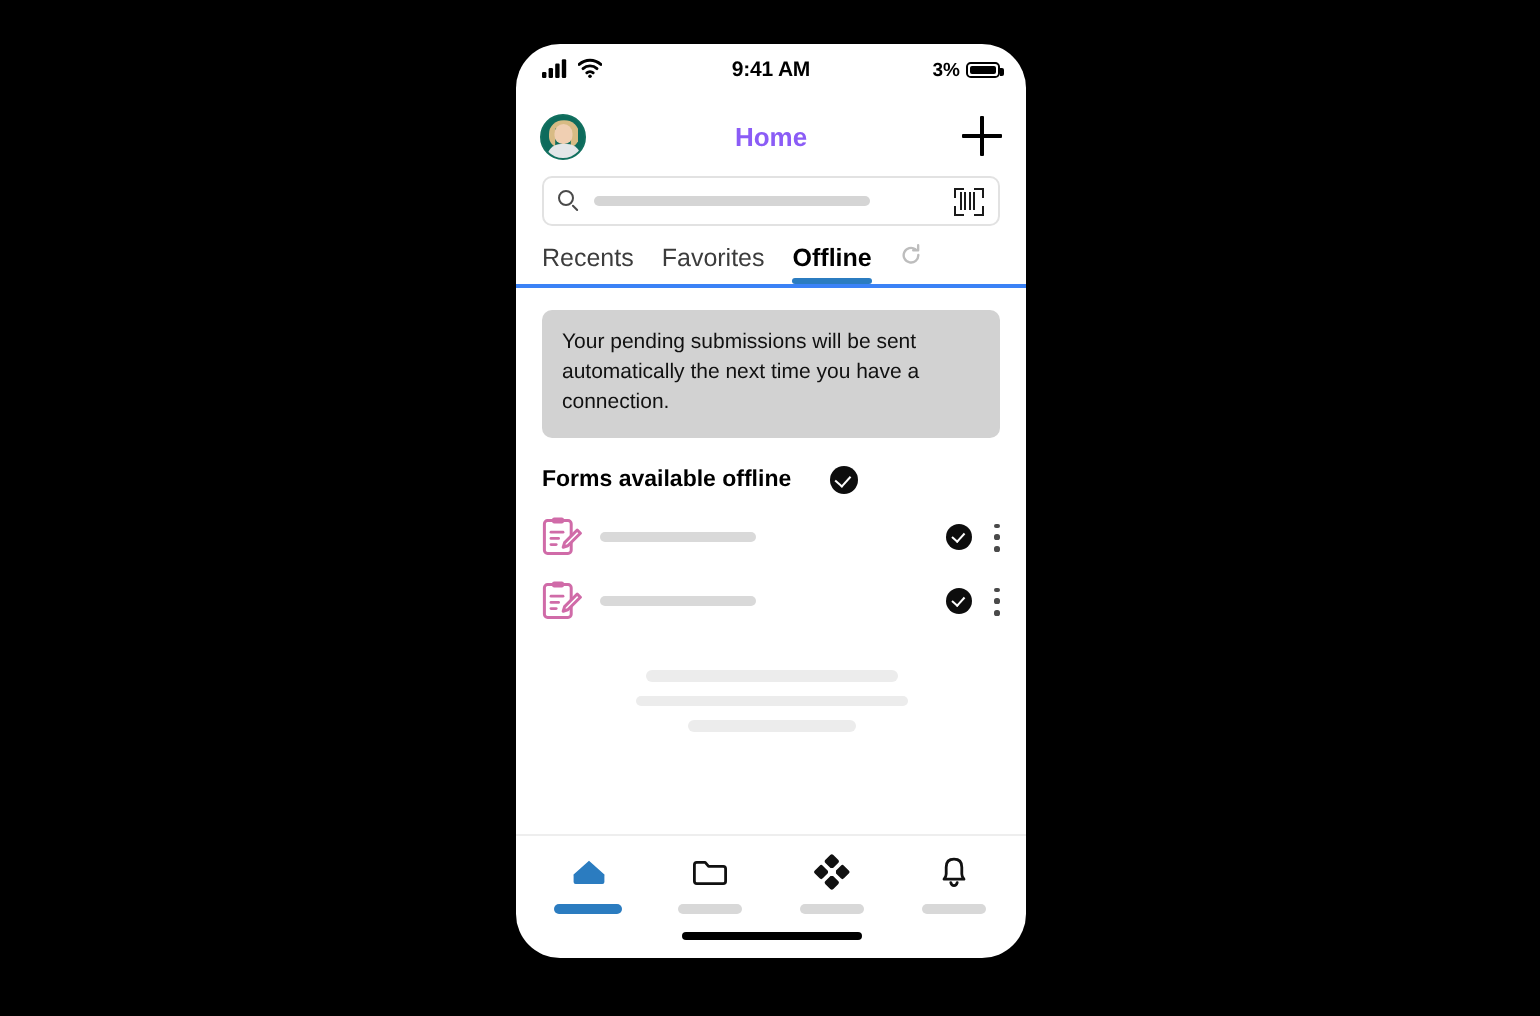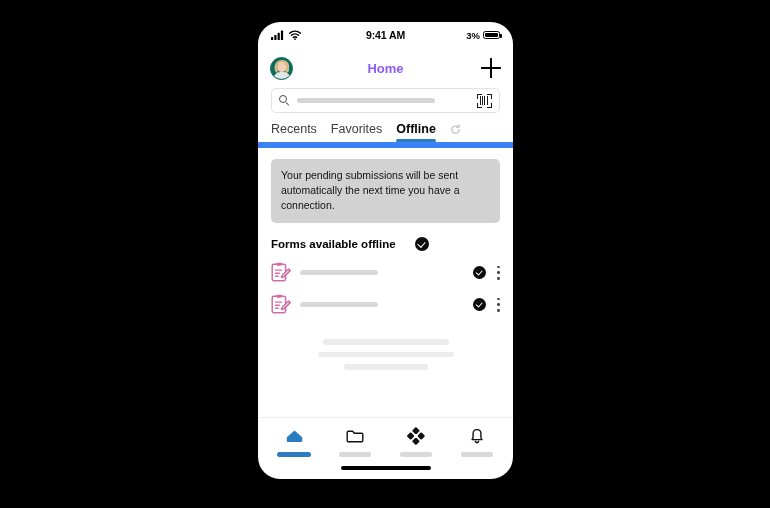--- a/index.html
+++ b/index.html
@@ -241,24 +241,24 @@
     position: absolute;
     left: 3.2px; top: 2.6px;
     width: 8.6px; height: 8.8px;
     background: repeating-linear-gradient(to right,
       #1a1a1a 0 1px, transparent 1px 2.2px);
   }
 
   
   .tabs {
     display: flex;
-    align-items: center;
+    align-items: flex-start;
     gap: 14px;
     padding: 9px 13px 0 13px;
-    border-bottom: 6px solid #3b82f6;
+    border-bottom: 2px solid #3b82f6;
     flex: 0 0 auto;
   }
   .tab {
     font-size: 12.5px;
     color: #3c3c3c;
     padding-bottom: 6px;
     position: relative;
     white-space: nowrap;
   }
   .tab.active {

